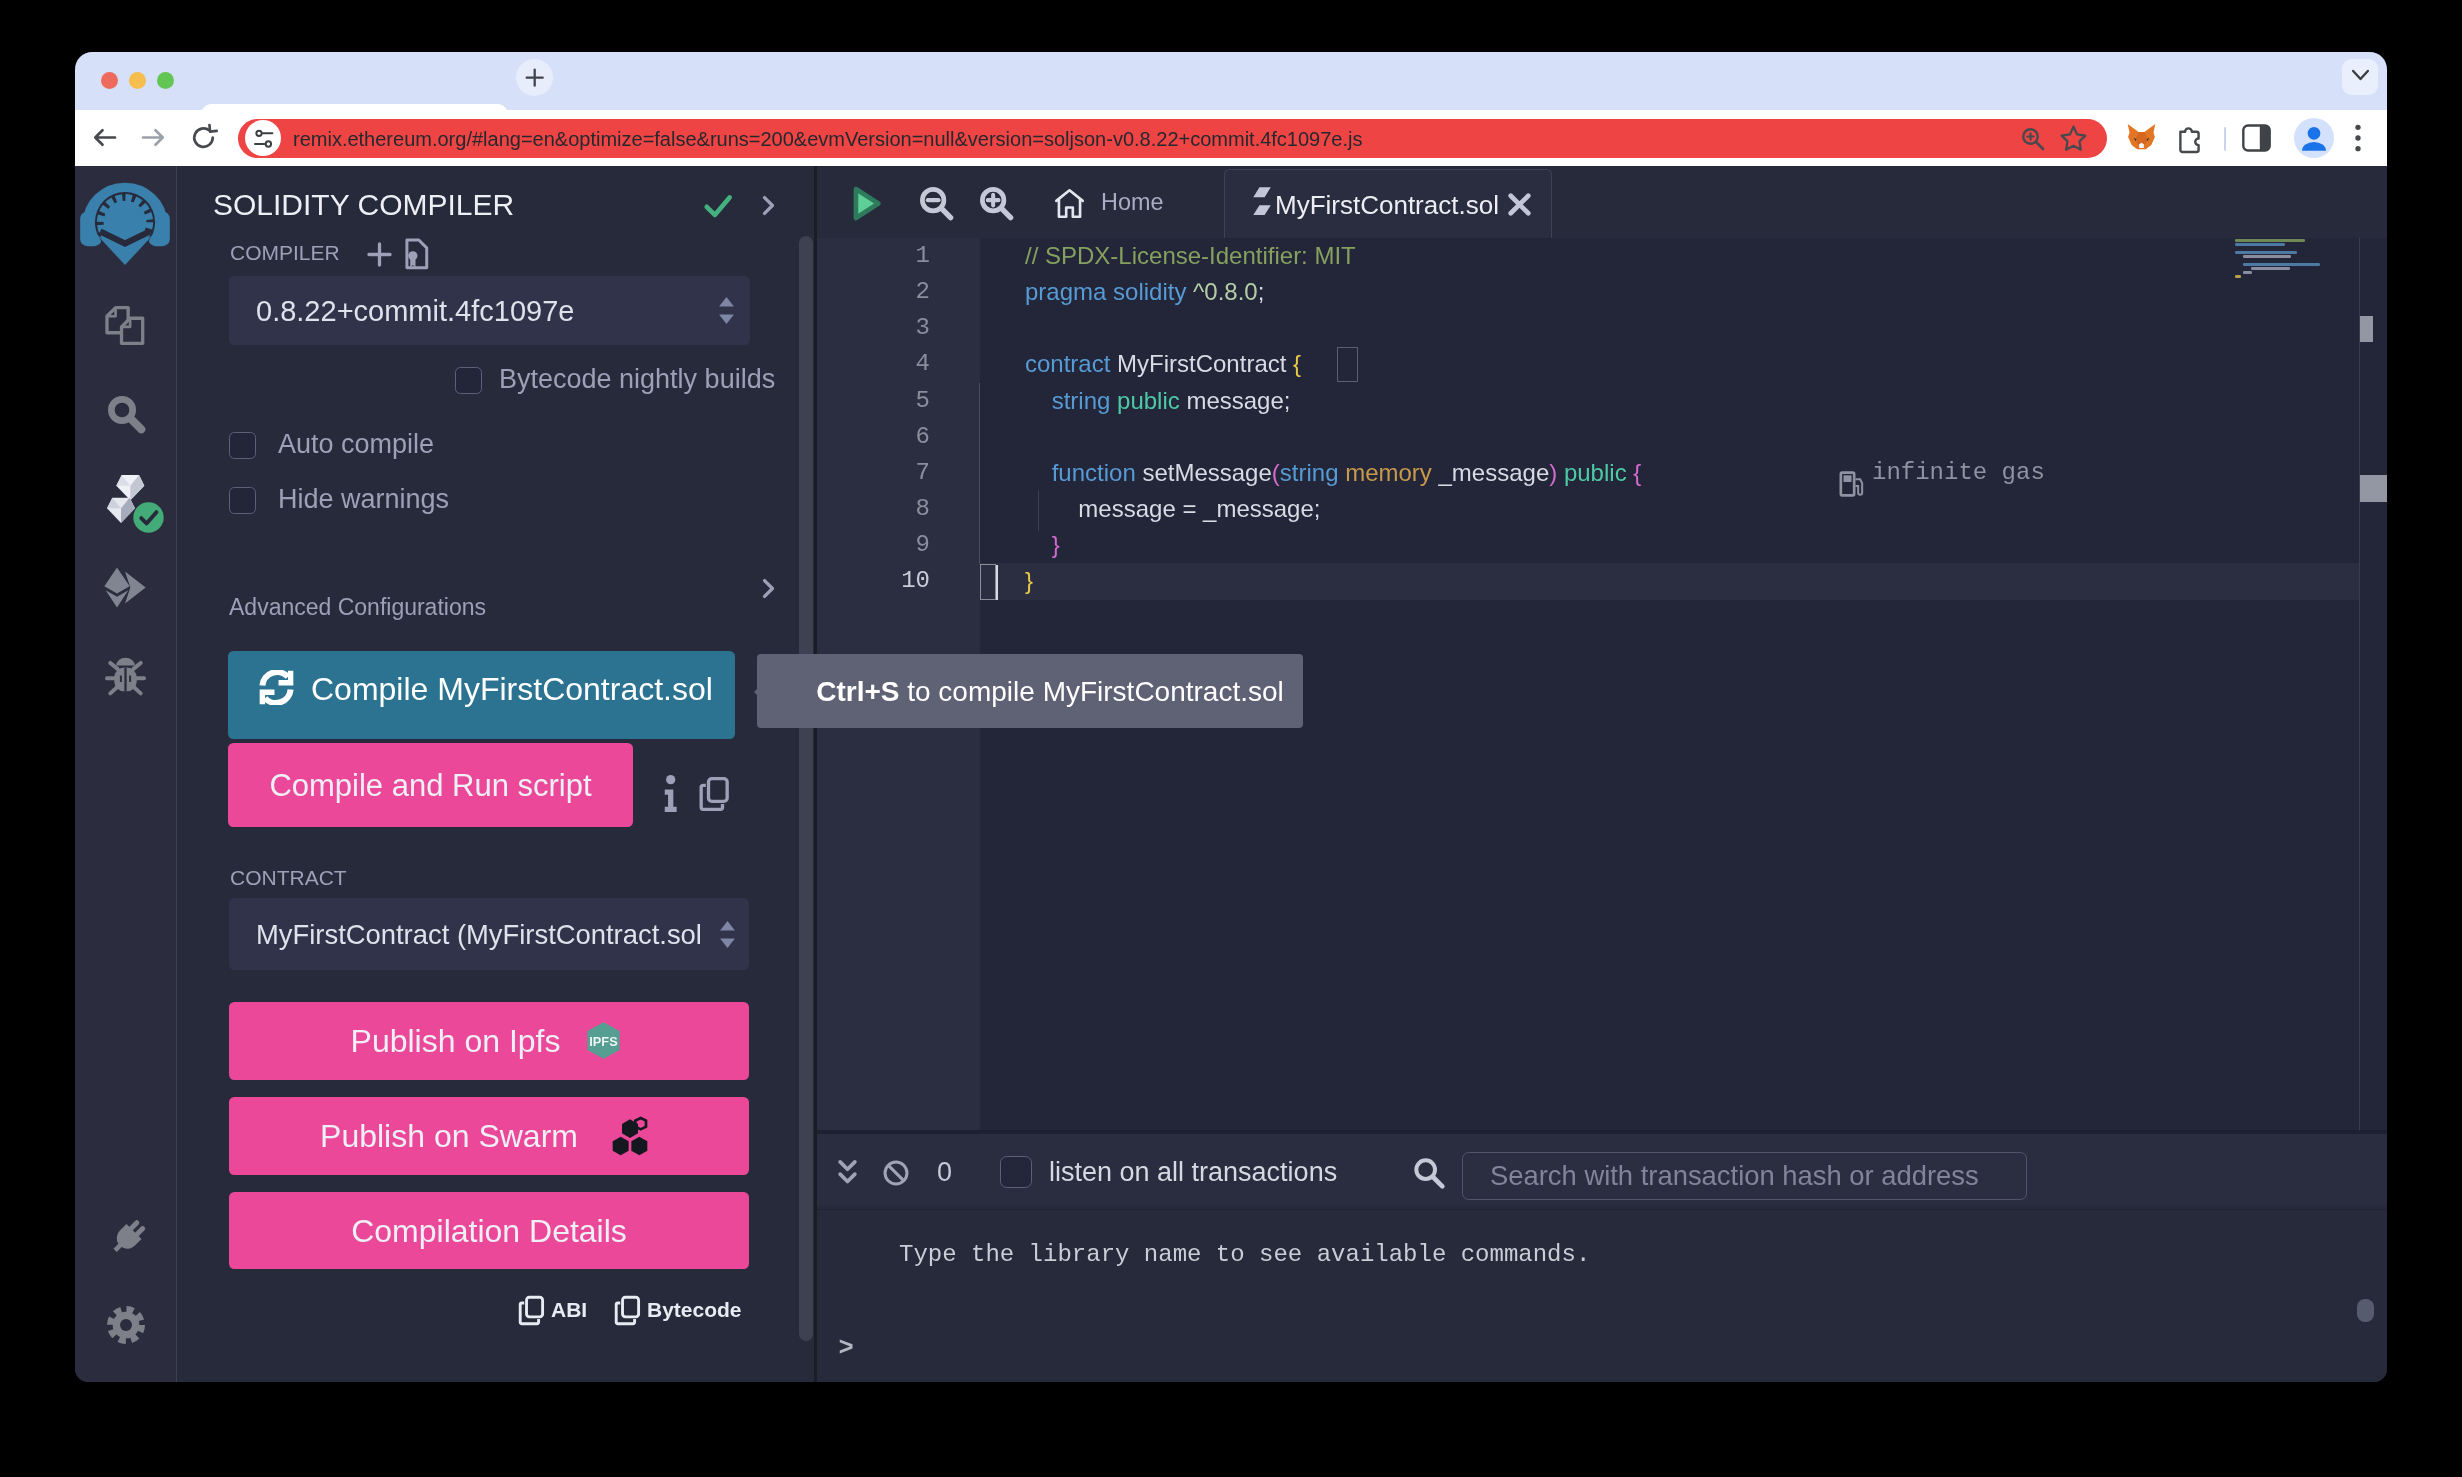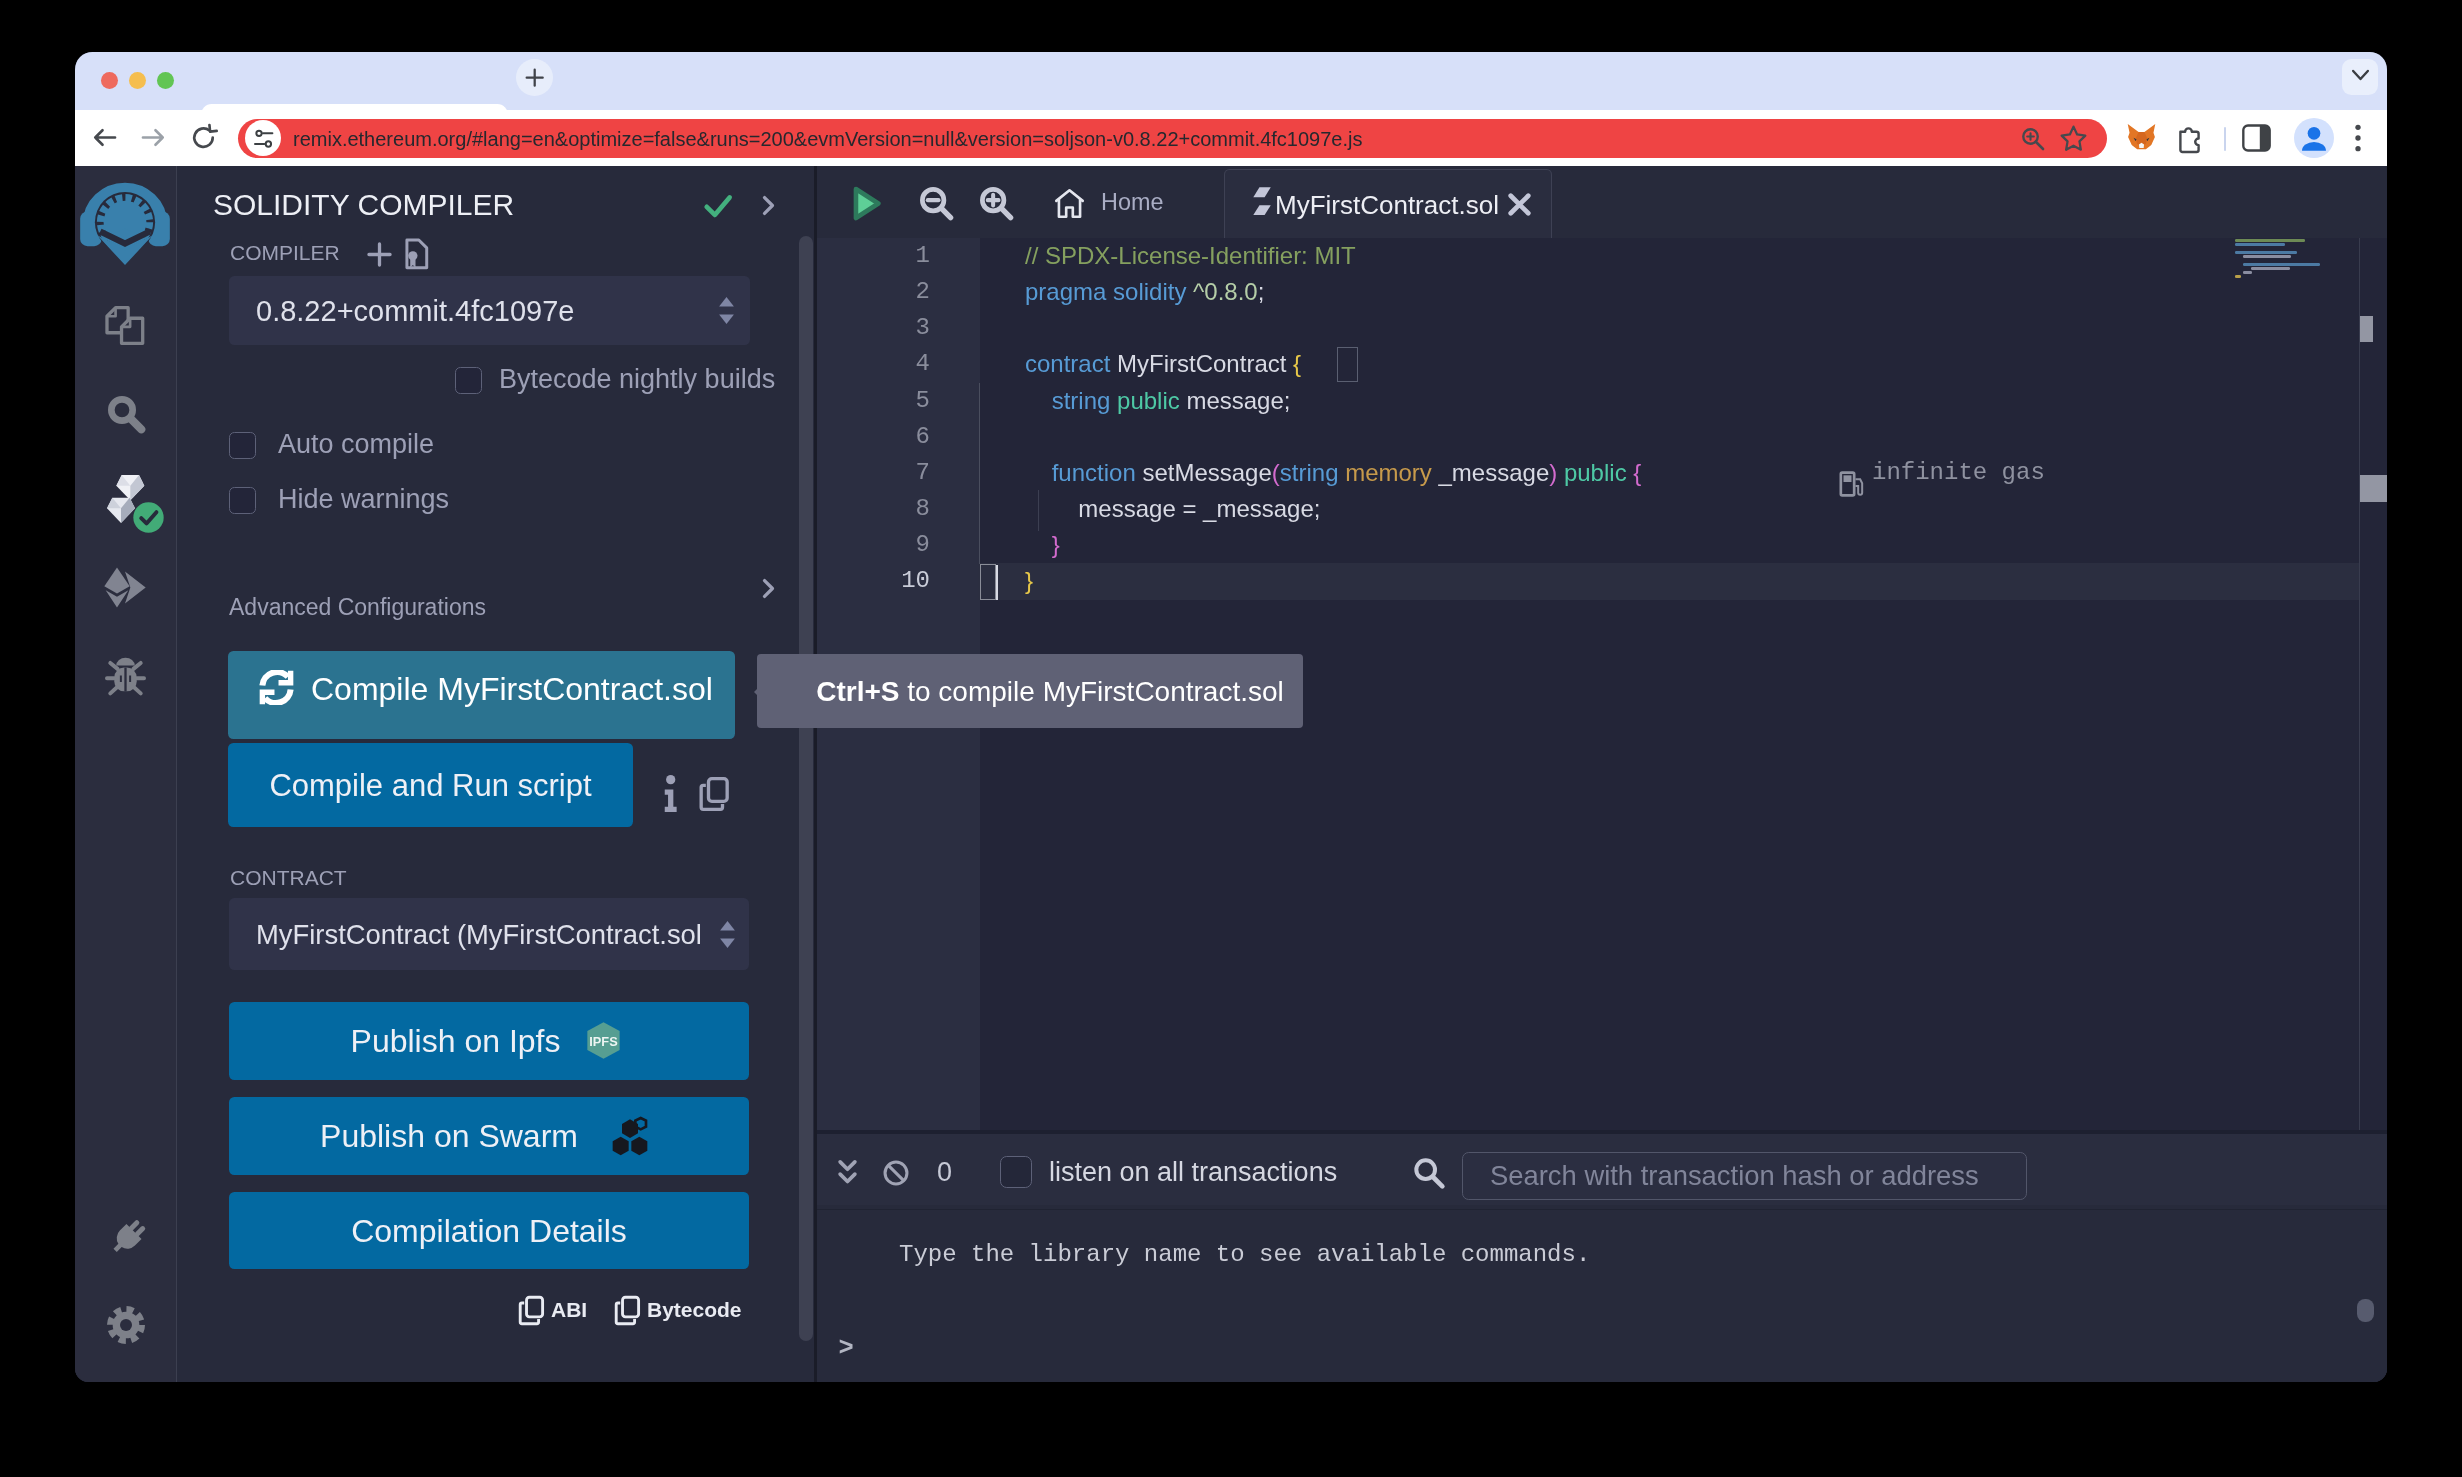--- a/index.html
+++ b/index.html
@@ -23,21 +23,21 @@
   
   #app { position:absolute; left:0; top:114px; width:2312px; height:1216px; background:#272a3b; }
   #rail { position:absolute; left:0; top:0; width:102px; height:1216px; background:#2b2d3e; border-right:1.3px solid #3c3f50; }
   #panel { position:absolute; left:103px; top:0; width:636px; height:1216px; background:#272a3b; z-index:5; }
   #divider { position:absolute; left:739px; top:0; width:3.3px; height:1216px; background:#1a1c28; }
   #main { position:absolute; left:742px; top:0; width:1570px; height:1216px; background:#272a3b;padding-left:24px; }
 
   .glabel { color:#9da0b6; }
   .check { width:27px; height:27px; border:1.3px solid #5d6178; border-radius:5.4px; background:#232539; }
   .selectbox { background:#303349; border-radius:5.4px; }
-  .graybtn { background:#0369a1; border-radius:5.4px; color:#eef0f6; }
+  .graybtn { background:#ec4899; border-radius:5.4px; color:#eef0f6; }
 
   
   #edittop { position:absolute; left:0; top:0; width:1570px; height:72px; background:#272a3b; }
   #edtab { position:absolute; left:407px; top:2.7px; width:328px; height:70px; background:#2a2d3f; border:1.3px solid #3e4154; border-bottom:none; border-radius:5.4px 5.4px 0 0; }
   #editor { position:absolute; left:0; top:72px; width:1570px; height:893px; background:#232538; }
   #gutter { position:absolute; left:0; top:0; width:163px; height:893px; background:#2b2e41; }
   .lnum { position:absolute; left:0; width:113px; text-align:right; font-size:24px; line-height:36px; color:#8a8d9c; font-family:"Liberation Mono",monospace; }
   .cl { position:absolute; left:164px; font-size:24px; line-height:36px; white-space:pre; font-family:Liberation Sans, sans-serif; color:#d8dae4;margin-left:44px; }
   .kw { color:#579bd5; } .cm { color:#85a05f; } .num { color:#b5cea8; } .grn { color:#4ec9a5; }
   .org { color:#c79a4b; } .pnk { color:#d36bce; } .yel { color:#e7c849; } .wh { color:#d8dae4; }

